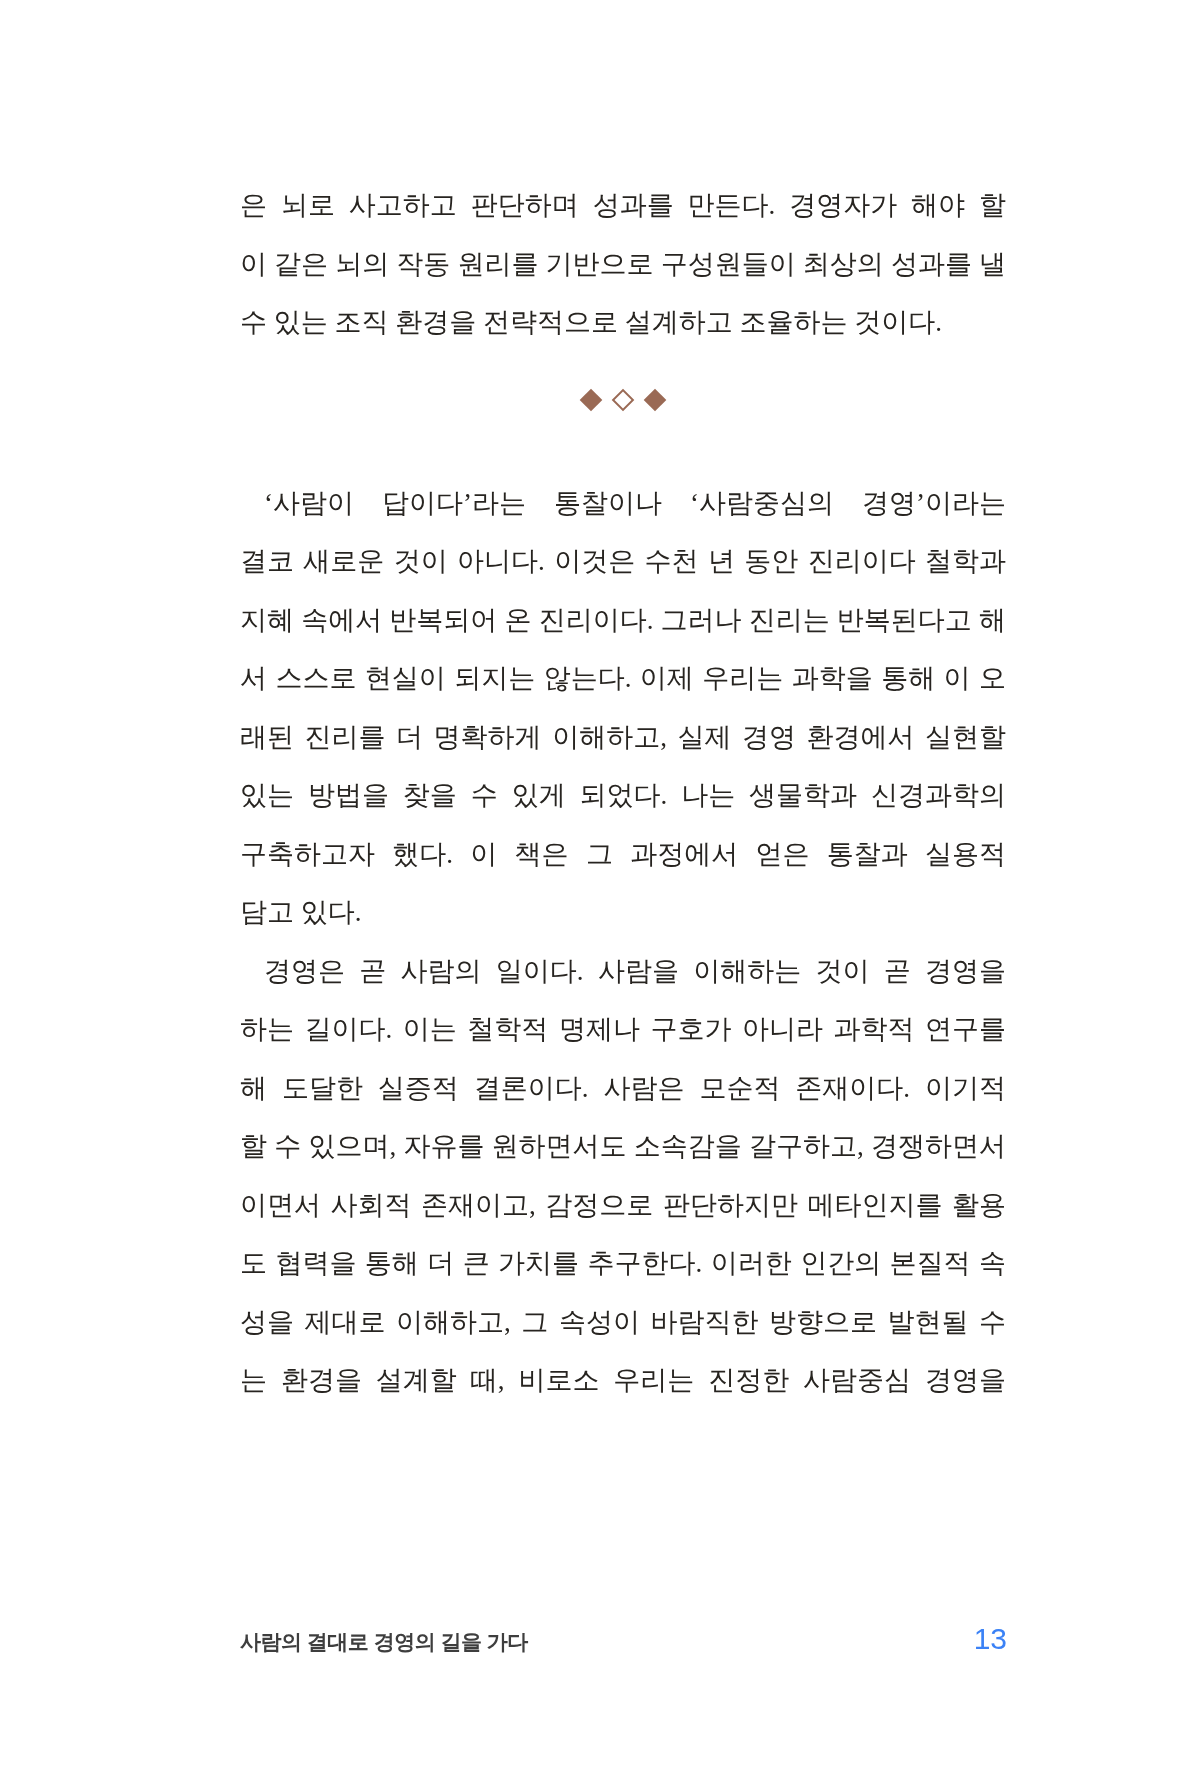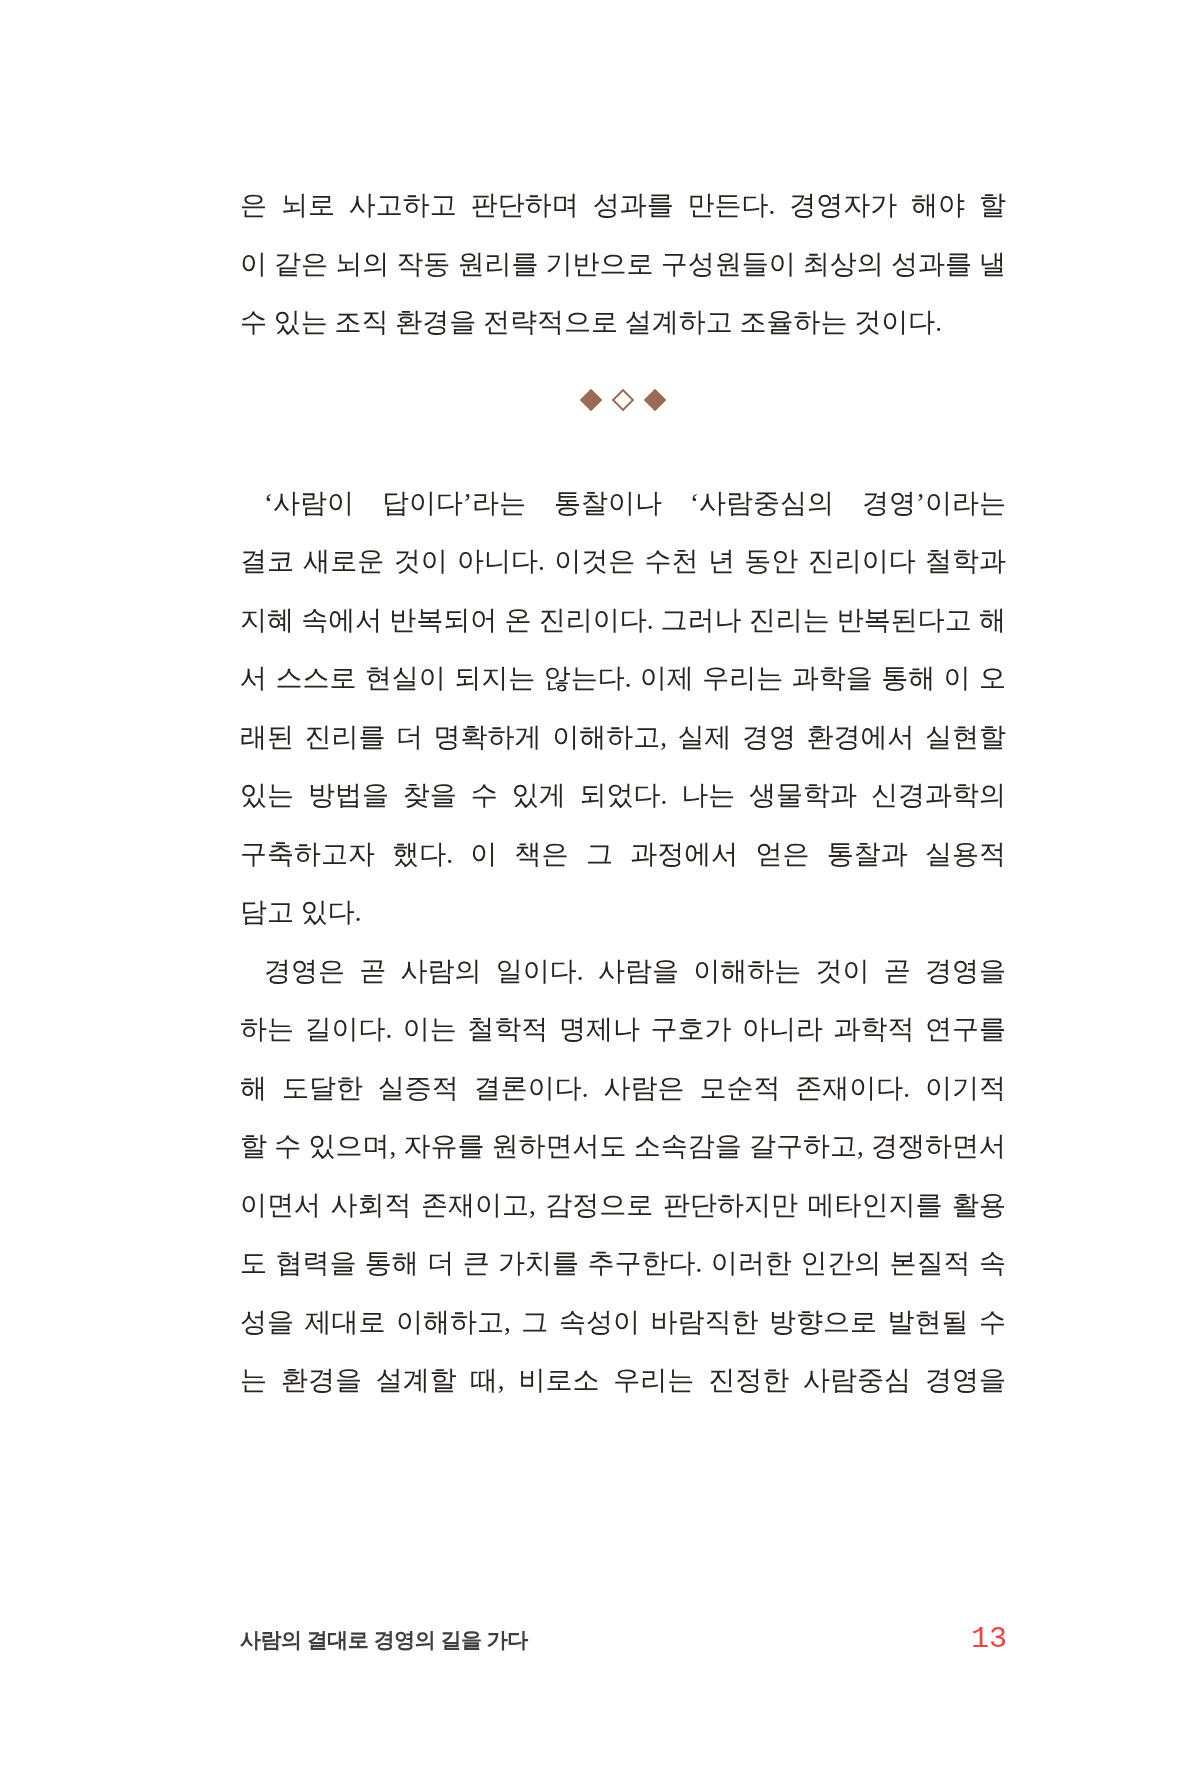--- a/index.html
+++ b/index.html
@@ -84,23 +84,23 @@
     align-items: baseline;
   }
   .running-title {
     font-family: "Liberation Sans", "DejaVu Sans", sans-serif;
     font-size: 21px;
     font-weight: bold;
     letter-spacing: -0.5px;
     color: var(--footer-title);
   }
   .page-number {
-    font-family: Liberation Mono, monospace;
+    font-family: Liberation Sans, sans-serif;
     font-size: 30px;
-    color: #ef4444;
+    color: #3b82f6;
     font-feature-settings: "onum";
   }
 </style>
 </head>
 <body>
 
 <div class="page">
   <div class="body-text">
     <div id="group-top">
         <div>

